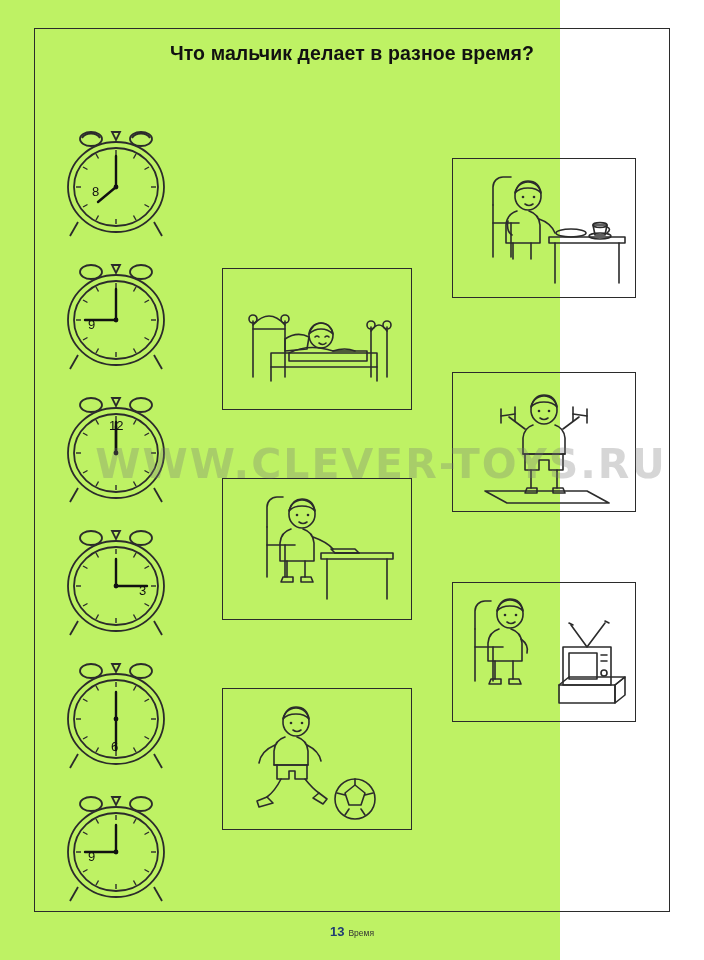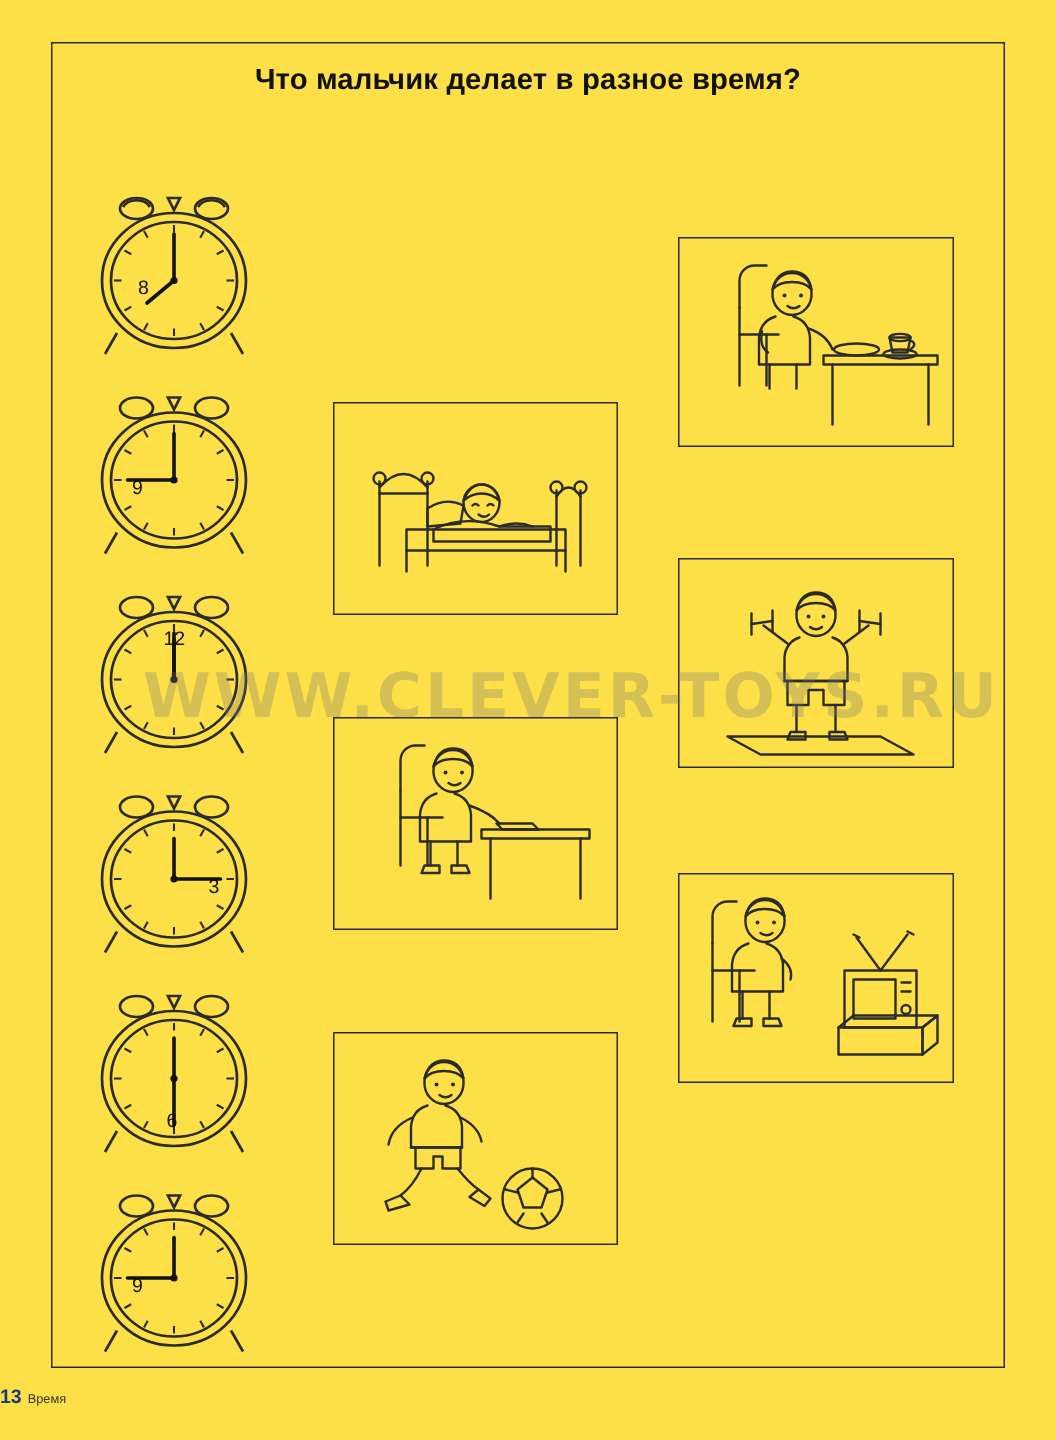--- a/index.html
+++ b/index.html
@@ -11,23 +11,23 @@
     width: 704px;
     height: 960px;
     font-family: "Liberation Sans", sans-serif;
     color: #1a1a1a;
     position: relative;
     overflow: hidden;
   }
   .page {
     position: absolute;
     left: 0; top: 0;
-    width: 704px;
+    width: 560px;
     height: 960px;
-    background: #fde047;
+    background: #bef264;
   }
   .page-frame {
     position: absolute;
     left: 34px;
     top: 28px;
     width: 636px;
     height: 884px;
     border: 1.5px solid #2b2b2b;
     box-sizing: border-box;
   }
@@ -87,20 +87,21 @@
     white-space: nowrap;
     margin-left: 29px;
   }
 
   
   .footer {
     position: absolute;
     left: 0;
     top: 922px;
     width: 704px;
+    text-align: center;
     white-space: nowrap;
   }
   .footer .pg {
     font-size: 13px;
     font-weight: 700;
     color: #1f3b73;
     vertical-align: baseline;
   }
   .footer .sec {
     font-size: 8.5px;

